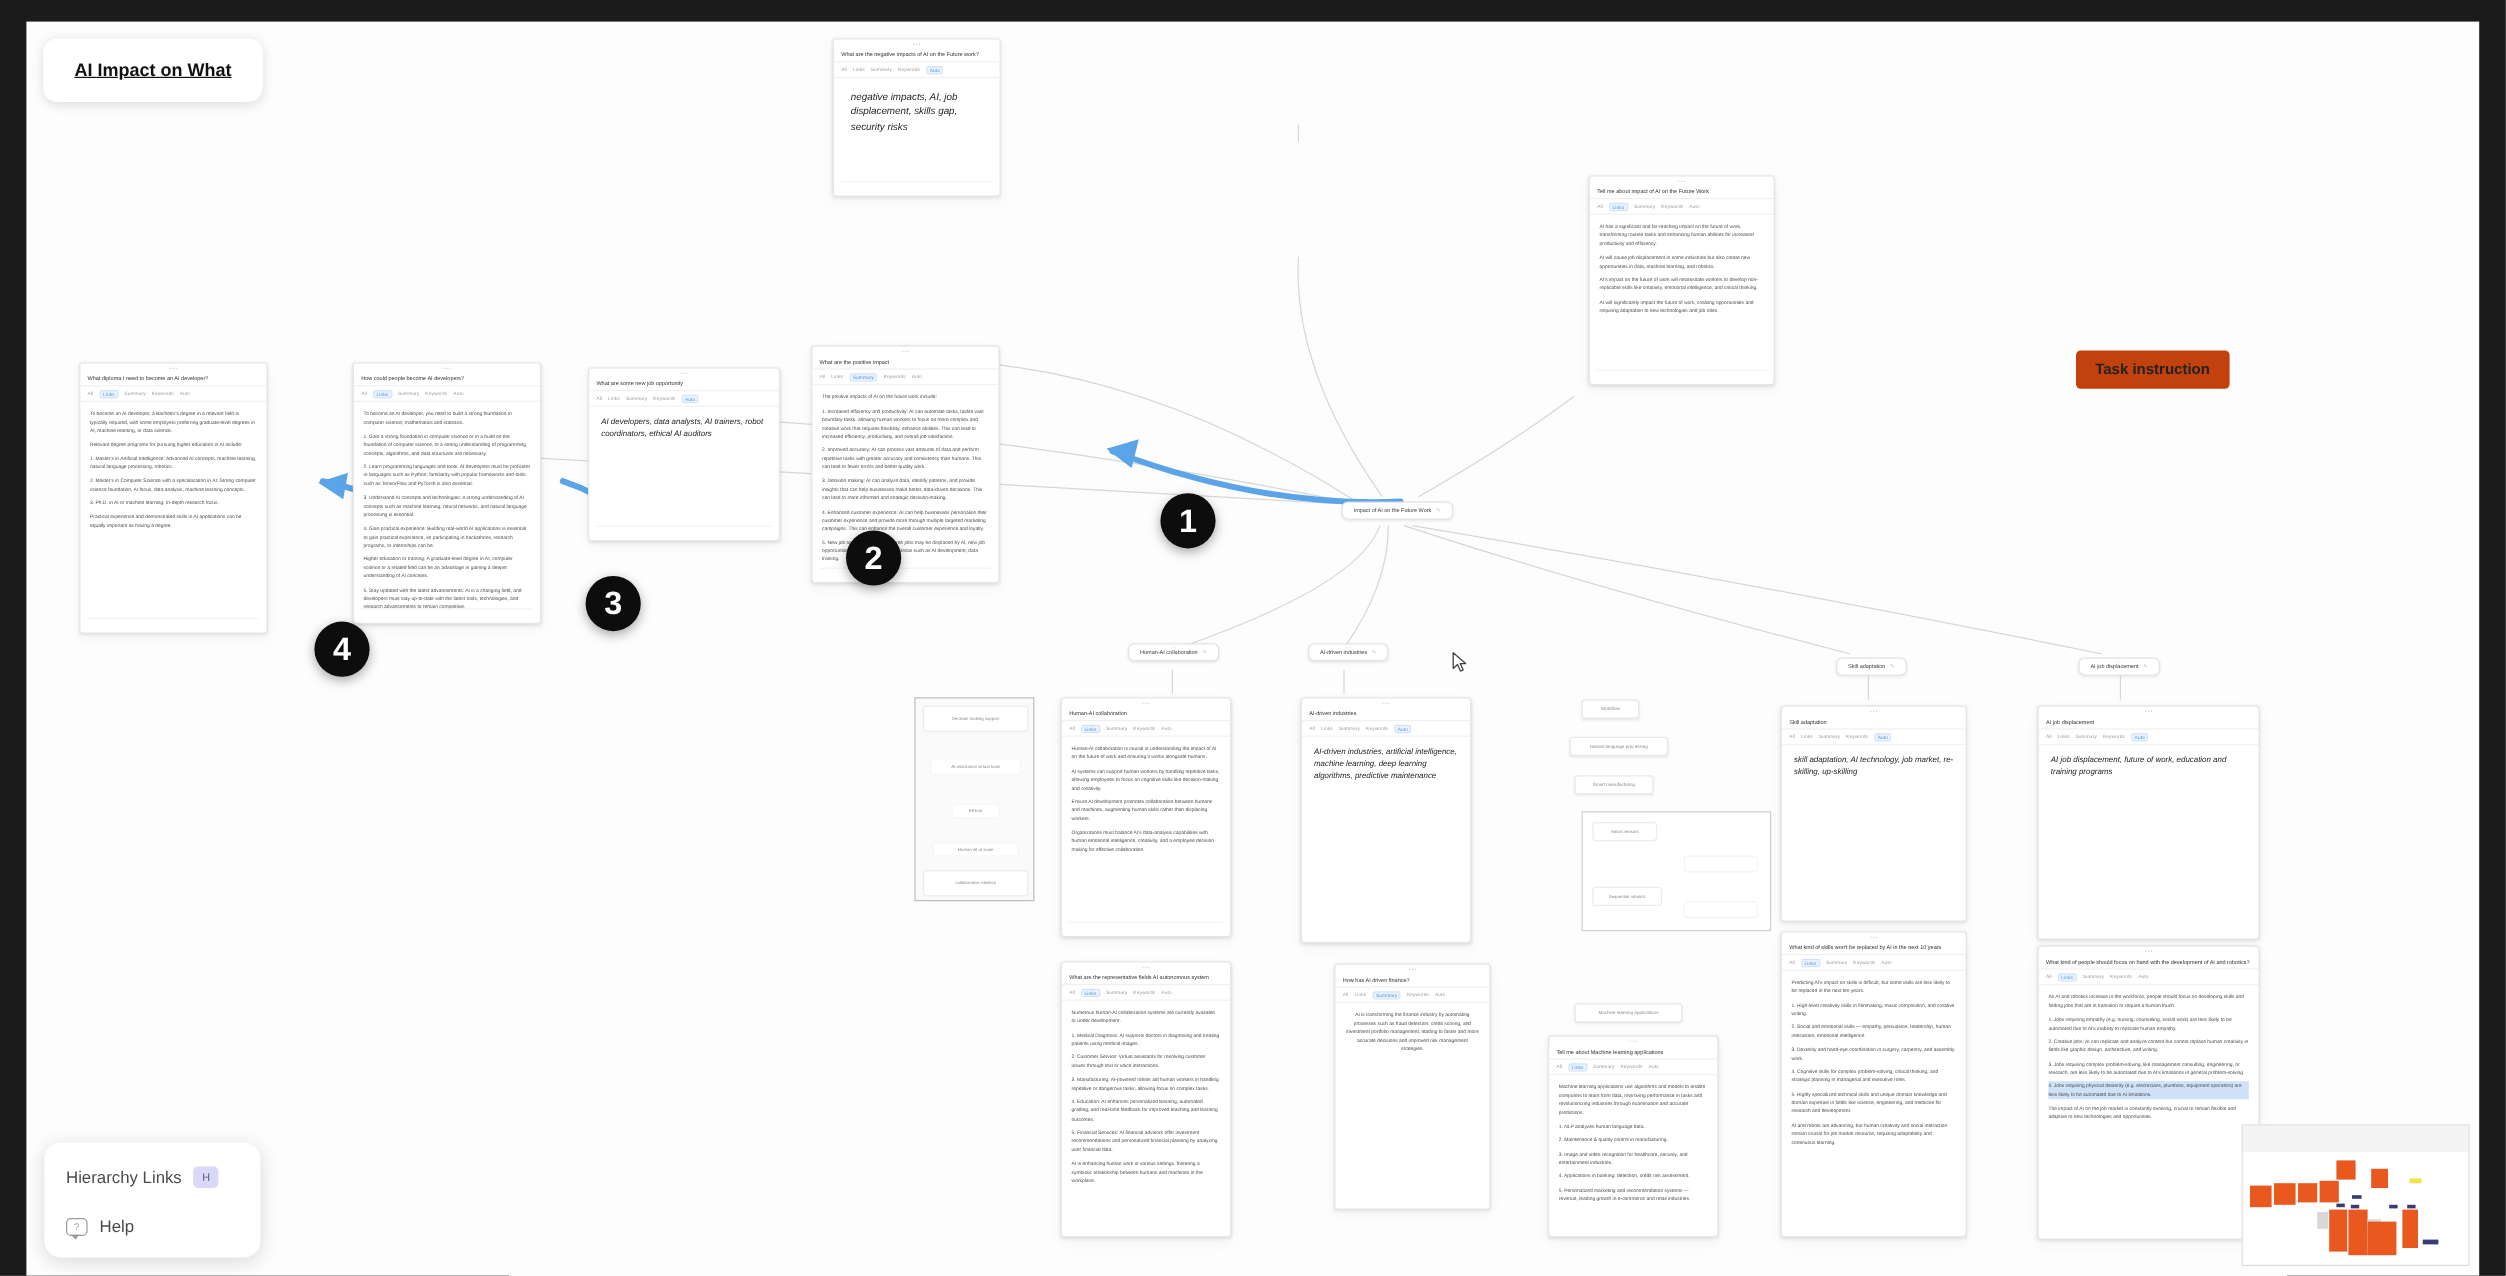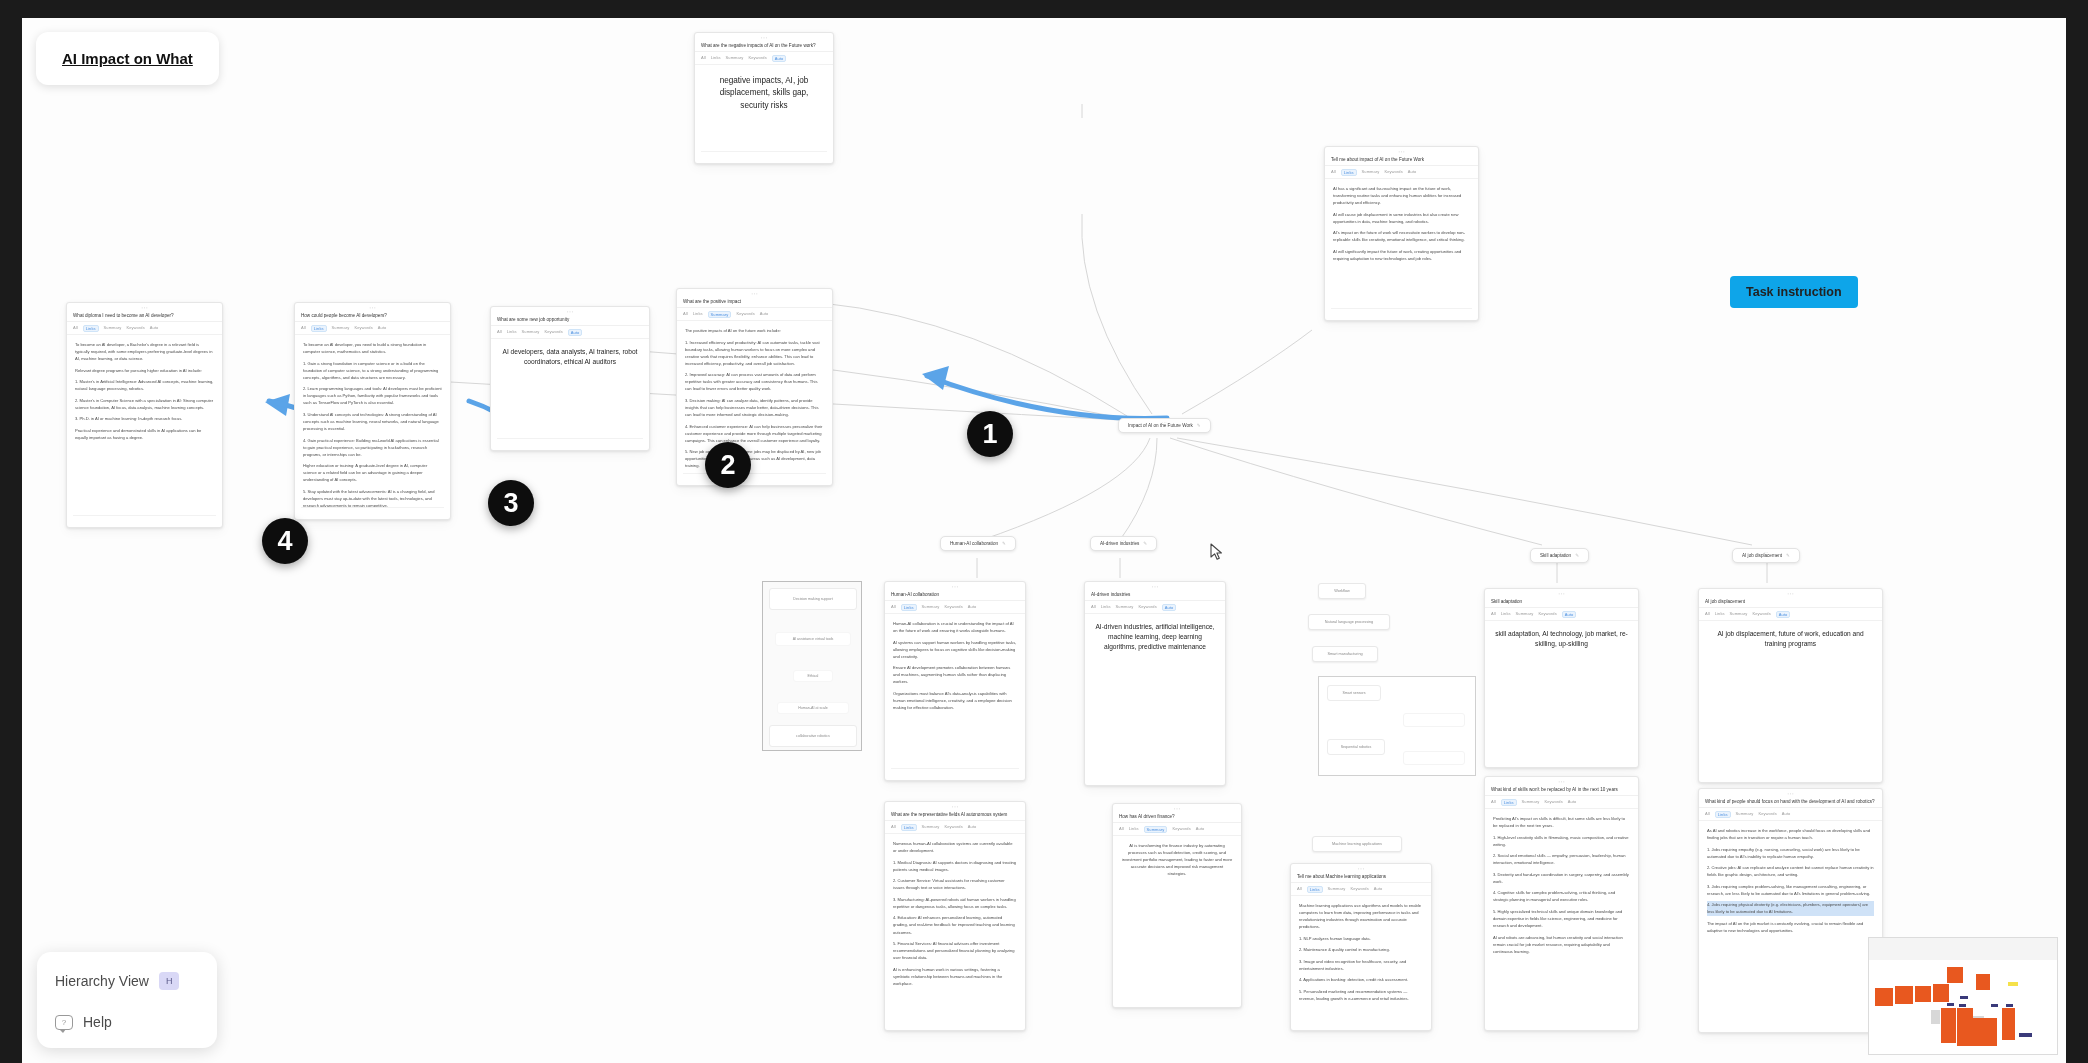--- a/index.html
+++ b/index.html
@@ -28,22 +28,22 @@
     border-bottom:1px solid #f0f0f0; white-space:nowrap; overflow:hidden;
   }
   .tabs { display:flex; gap:5px; padding:2.5px 6px; border-bottom:1px solid #f1f1f1; }
   .tabs span { font-size:4px; color:#9a9a9a; letter-spacing:.1px; }
   .tabs span.active { color:#4a8fe0; background:#eaf3fd; border:1px solid #cfe4f8;
                       border-radius:2px; padding:0 2px; }
   .body { padding:6px 8px; }
   .body p { font-size:4.1px; color:#4a4a4a; line-height:1.72; margin-bottom:4.5px;
             text-align:left; }
   .body p.hl { background:#cfe2f7; }
-  .answer { font-size:8.2px; color:#1d1d1d; line-height:1.5; text-align:center;
-            padding:10px 14px 0 14px; }
+  .answer { font-size:8.2px; color:#1d1d1d; line-height:1.5; 
+            padding:10px 14px 0 14px;font-style:italic; }
   .answer.sm { font-size:6.6px; padding:8px 10px 0 10px; }
   .card .footbar { position:absolute; left:6px; right:6px; bottom:5px; height:7px;
                    border-top:1px solid #f2f2f2; }
 
   
   .node {
     position:absolute; background:#fff; border:1px solid #e3e3e3; border-radius:5px;
     box-shadow:0 1px 3px rgba(0,0,0,.10); padding:4px 9px 4px 9px;
     display:flex; align-items:center; gap:4px; white-space:nowrap;
   }
@@ -55,21 +55,21 @@
   
   #title-chip {
     position:absolute; left:14px; top:14px; background:#fff; border-radius:12px;
     box-shadow:0 2px 10px rgba(0,0,0,.13); padding:18px 26px;
   }
   #title-chip .t { font-size:15px; font-weight:bold; color:#111;
                    text-decoration:underline; }
 
   
   #task-instruction {
-    position:absolute; left:1708px; top:258px; background:#0ea5e9;
+    position:absolute; left:1708px; top:274px; background:#c2410c;
     padding:9px 16px; border-radius:4px;
     font-size:12.5px; font-weight:bold; color:#222;
   }
 
   
   .marker {
     position:absolute; width:46px; height:46px; border-radius:50%;
     background:#0d0d0d; color:#fff; display:flex; align-items:center;
     justify-content:center; font-size:27px; font-weight:bold;
     box-shadow:0 3px 10px rgba(0,0,0,.35);
@@ -480,21 +480,21 @@
   <div class="marker" style="left:683px; top:424px;">2</div>
   <div class="marker" style="left:466px; top:462px;">3</div>
   <div class="marker" style="left:240px; top:500px;">4</div>
 
   <svg id="cursor" viewBox="0 0 14 18">
     <path d="M1 1 L1 14 L4.6 10.8 L7.1 16.2 L9.3 15.2 L6.9 10 L11.4 10 Z" fill="#fff" stroke="#444" stroke-width="1.1" stroke-linejoin="round"></path>
   </svg>
 
   <div id="hierarchy-panel">
     <div class="row">
-      <span class="hv">Hierarchy View</span>
+      <span class="hv">Hierarchy Links</span>
       <span class="kbd">H</span>
     </div>
     <div class="row" style="margin-bottom:0;">
       <span class="qicon">?</span>
       <span class="help">Help</span>
     </div>
   </div>
 
   <div id="minimap">
     <div class="mmhdr"></div>

